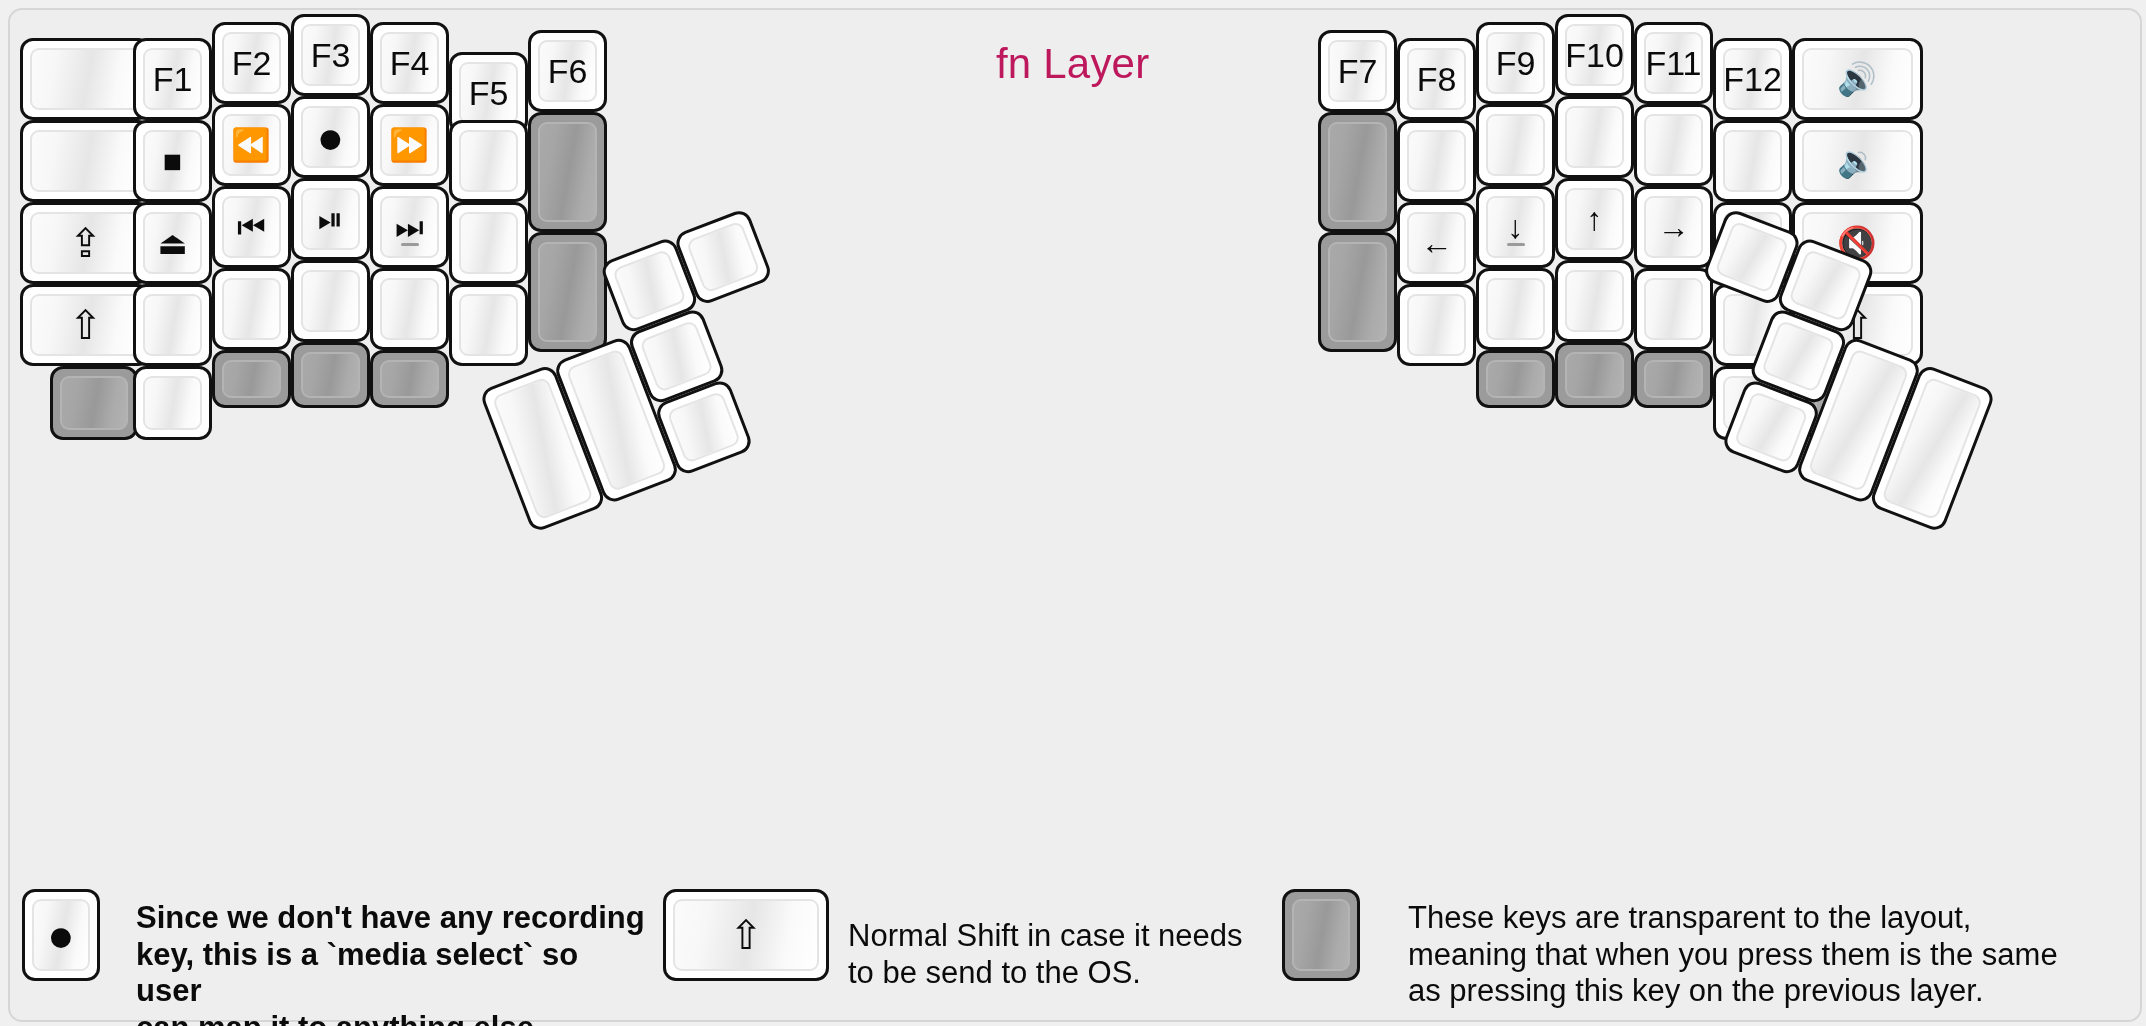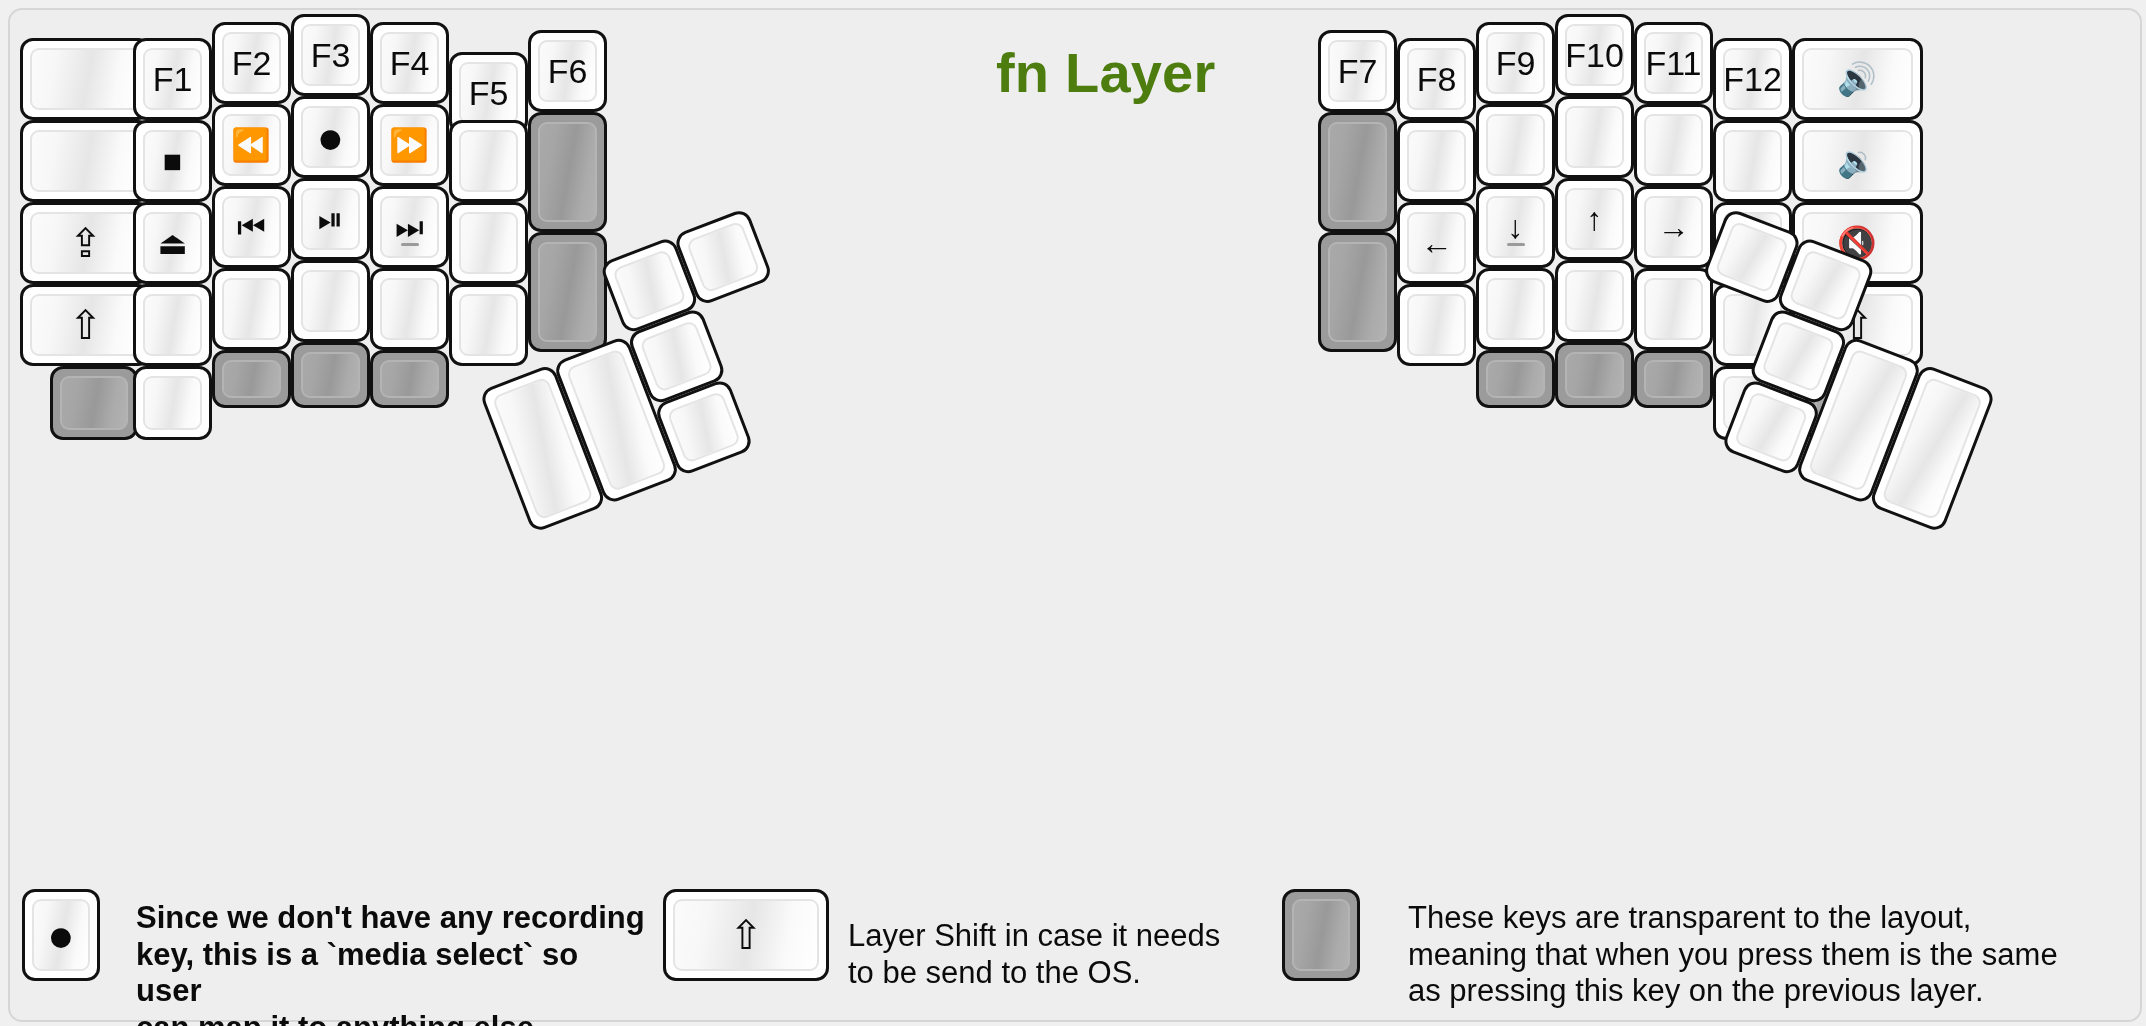--- a/index.html
+++ b/index.html
@@ -12,23 +12,22 @@
   #stage{position:relative;width:2146px;height:1026px;}
 
   
   .plate{
     position:absolute;left:8px;top:8px;width:2130px;height:1010px;
     background:#eeeeee;border:2px solid #d6d6d6;border-radius:14px;
   }
 
   
   .title{
-    position:absolute;font-size:56px;color:#4d7c0f;letter-spacing:.2px;
+    position:absolute;font-size:42px;color:#be185d;letter-spacing:.2px;
     white-space:nowrap;
-    font-weight:bold;
   }
 
   
   .key{
     position:absolute;box-sizing:border-box;
     border:3px solid #111;border-radius:13px;
     background:#ffffff;
     padding:7px;
   }
   .key .cap{
@@ -487,21 +486,21 @@
 key, this is a `media select` so user
 can map it to anything else.</div>
     </div>
 
     <div class="legend-item" style="left:0;top:0;">
       <div class="key" style="left:663px;top:889px;width:166px;height:92px;">
         <div class="cap">
             <span class="glyph big">⇧</span>
           </div>
         </div>
-      <div class="legend-text" style="left:848px;top:918px;width:430px;">Layer Shift in case it needs
+      <div class="legend-text" style="left:848px;top:918px;width:430px;">Normal Shift in case it needs
 to be send to the OS.</div>
     </div>
 
     <div class="legend-item" style="left:0;top:0;">
       <div class="key trans" style="left:1282px;top:889px;width:78px;height:92px;">
         <div class="cap">
             <span class="glyph"></span>
           </div>
         </div>
       <div class="legend-text" style="left:1408px;top:900px;width:720px;">These keys are transparent to the layout,

